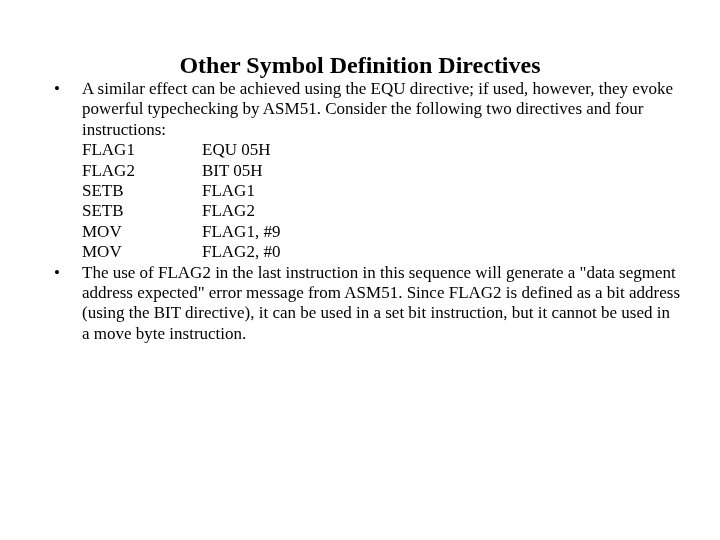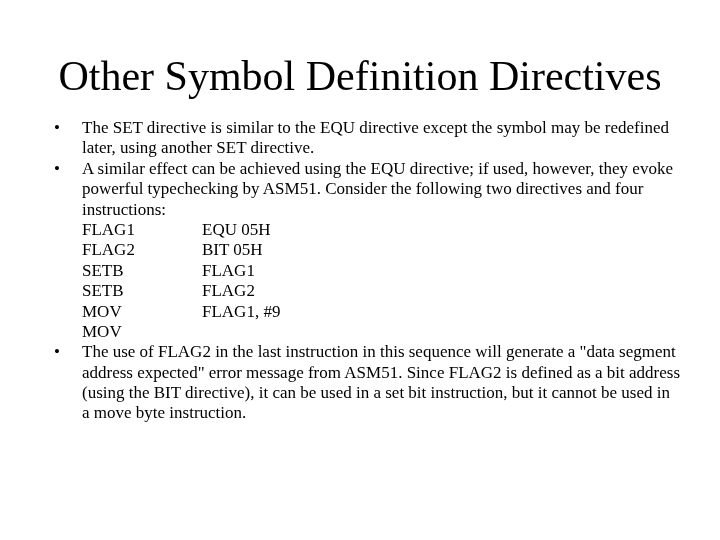--- a/index.html
+++ b/index.html
@@ -13,25 +13,24 @@
     overflow: hidden;
   }
   .slide {
     box-sizing: border-box;
     width: 720px;
     height: 540px;
     position: relative;
     padding: 0 40px 0 40px;
   }
   .title {
-    font-size: 42px;
+    font-size: 24px;
     text-align: center;
     margin-top: 52px;
-    margin-bottom: 18px;
-    font-weight: normal;
+    font-weight: bold;
   }
   ul.bullets {
     list-style: none;
     margin: 0;
     padding: 0;
     font-size: 17px;
     line-height: 1.2;
   }
   ul.bullets > li {
     position: relative;
@@ -55,23 +54,20 @@
   }
 </style>
 </head>
 <body>
 
 <div class="slide">
   <div class="title">Other Symbol Definition Directives</div>
 
   <ul class="bullets">
     <li>
-      <span>The SET directive is similar to the EQU directive except the symbol may be redefined later, using another SET directive.</span>
-    </li>
-    <li>
       <span>A similar effect can be achieved using the EQU directive; if used, however, they evoke powerful typechecking by ASM51. Consider the following two directives and four instructions:</span>
       <div class="code-block">
         <div class="code-row">
           <span class="c1">FLAG1</span>
           <span class="c2">EQU 05H</span>
         </div>
         <div class="code-row">
           <span class="c1">FLAG2</span>
           <span class="c2">BIT 05H</span>
         </div>
@@ -82,20 +78,21 @@
         <div class="code-row">
           <span class="c1">SETB</span>
           <span class="c2">FLAG2</span>
         </div>
         <div class="code-row">
           <span class="c1">MOV</span>
           <span class="c2">FLAG1, #9</span>
         </div>
         <div class="code-row">
           <span class="c1">MOV</span>
+          <span class="c2">FLAG2, #0</span>
         </div>
       </div>
     </li>
     <li>
       <span>The use of FLAG2 in the last instruction in this sequence will generate a "data segment address expected" error message from ASM51. Since FLAG2 is defined as a bit address (using the BIT directive), it can be used in a set bit instruction, but it cannot be used in a move byte instruction.</span>
     </li>
   </ul>
 
 </div>
 

